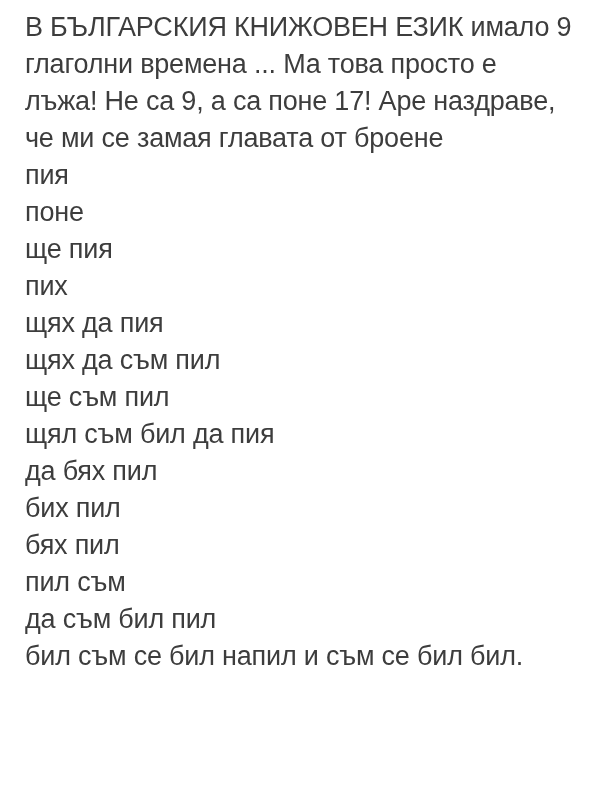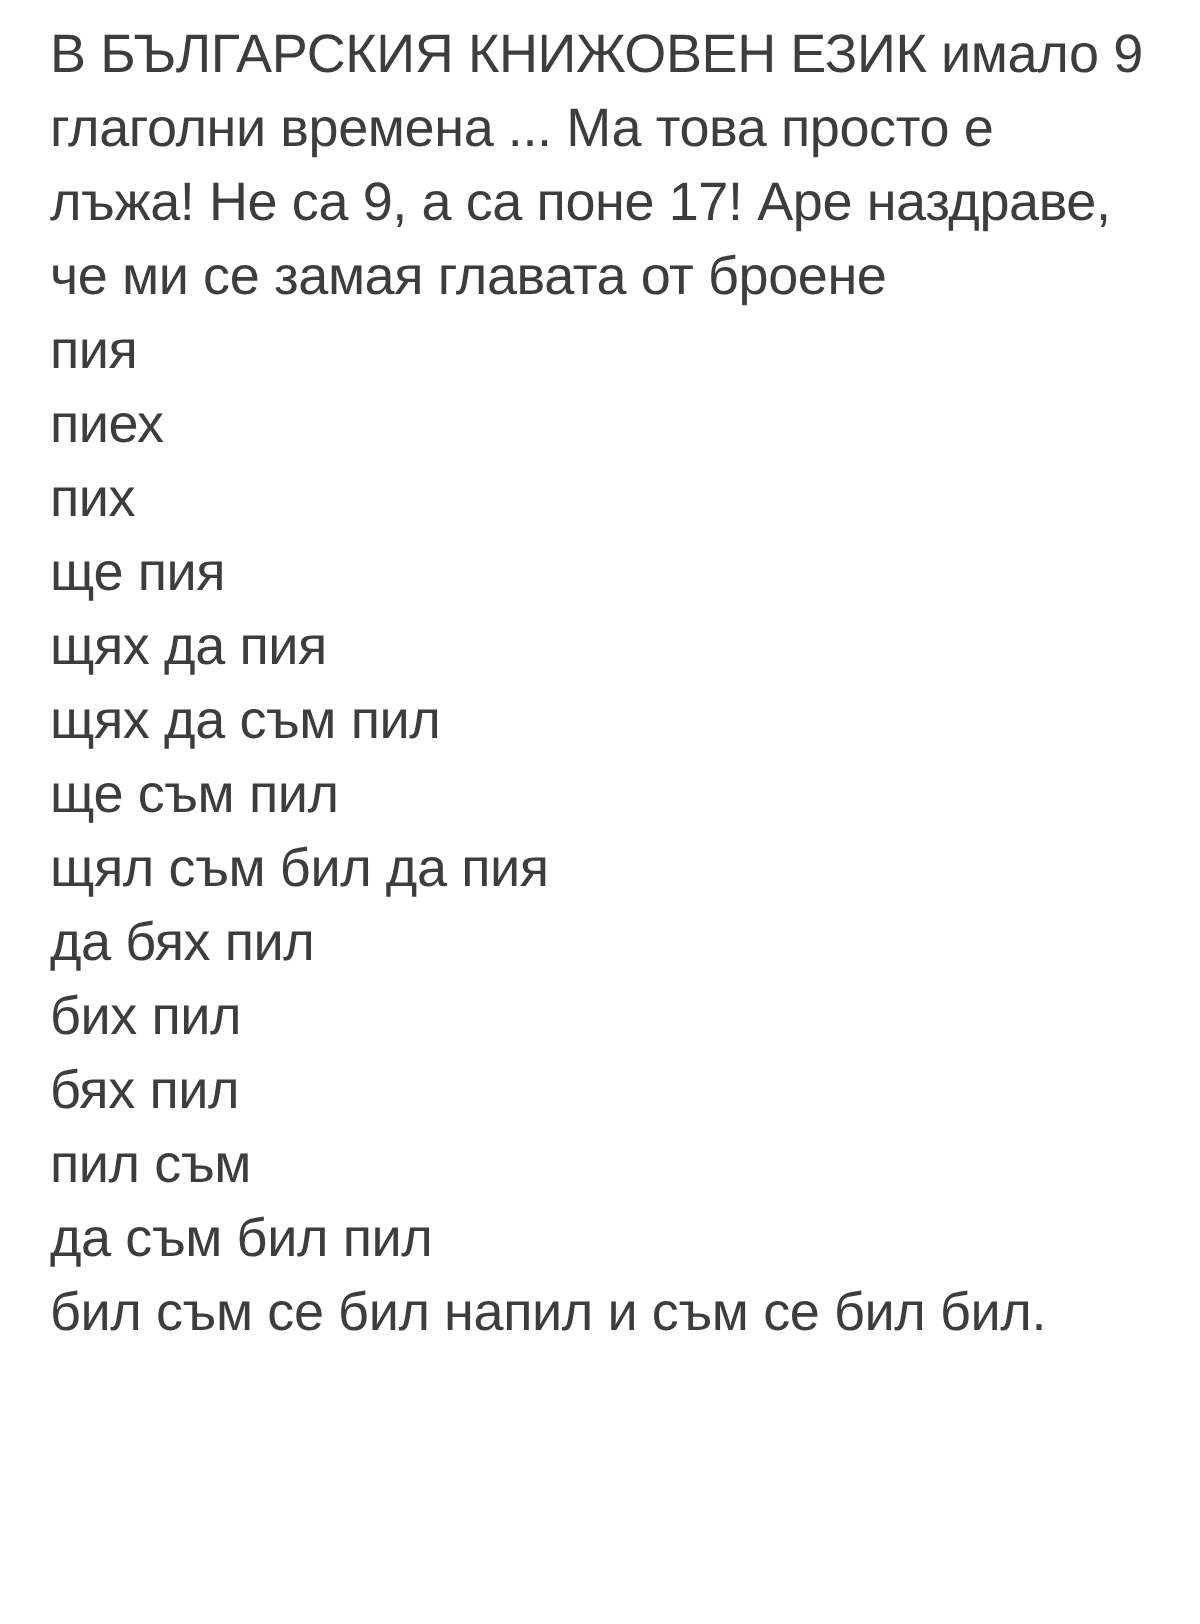--- a/index.html
+++ b/index.html
@@ -32,23 +32,23 @@
 </head>
 <body>
 
 <div class="page">
   <p class="line">В БЪЛГАРСКИЯ КНИЖОВЕН ЕЗИК имало 9</p>
   <p class="line">глаголни времена ... Ма това просто е</p>
   <p class="line">лъжа! Не са 9, а са поне 17! Аре наздраве,</p>
   <p class="line">че ми се замая главата от броене</p>
 
   <p class="line">пия</p>
-  <p class="line">пиех</p>
+  <p class="line">поне</p>
+  <p class="line">ще пия</p>
   <p class="line">пих</p>
-  <p class="line">ще пия</p>
   <p class="line">щях да пия</p>
   <p class="line">щях да съм пил</p>
   <p class="line">ще съм пил</p>
   <p class="line">щял съм бил да пия</p>
   <p class="line">да бях пил</p>
   <p class="line">бих пил</p>
   <p class="line">бях пил</p>
   <p class="line">пил съм</p>
   <p class="line">да съм бил пил</p>
   <p class="line">бил съм се бил напил и съм се бил бил.</p>

